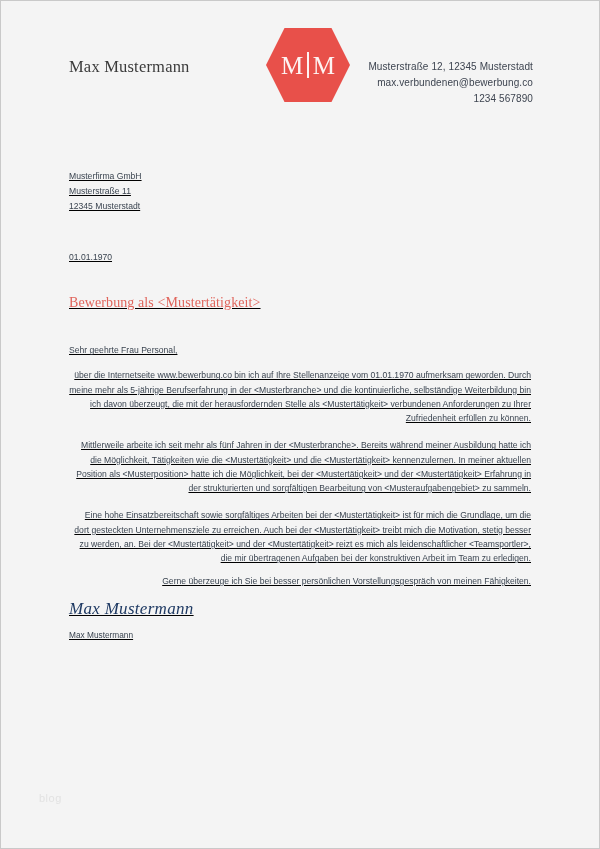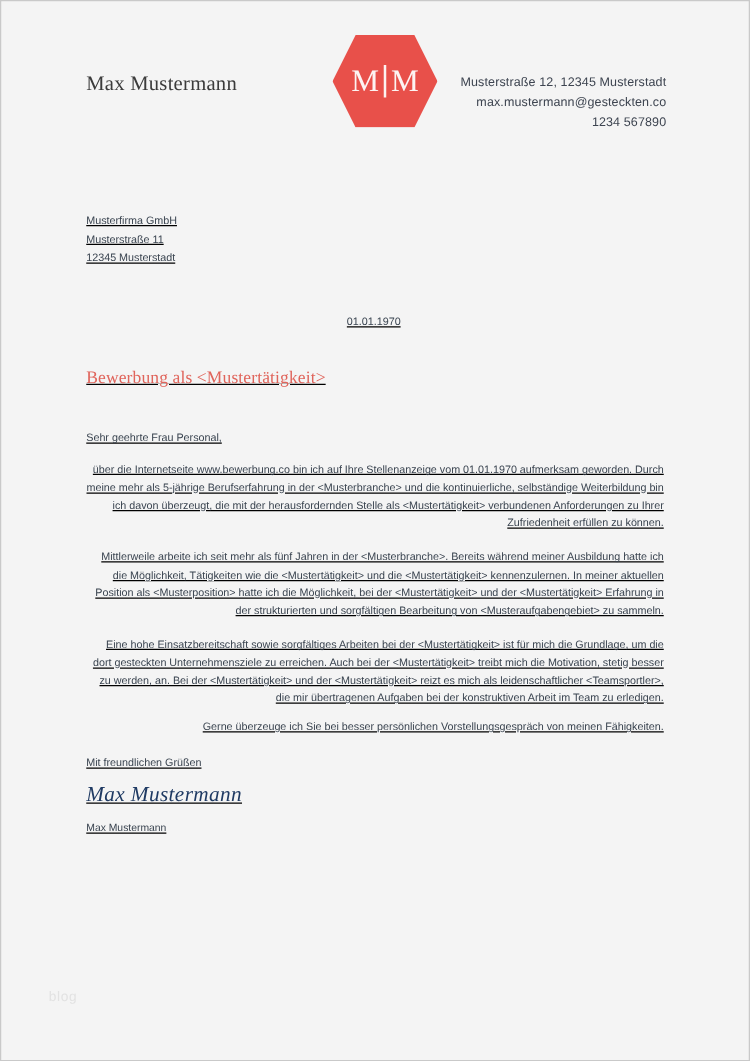--- a/index.html
+++ b/index.html
@@ -100,21 +100,21 @@
   .recipient {
     margin-top: 50px;
     font-size: 8.6px;
     line-height: 1.72;
     color: #3a4450;
   }
   .recipient div { white-space: nowrap; }
 
   .date {
     margin-top: 39px;
-    text-align: center;
+    text-align: left;
     font-size: 8.6px;
     color: #3a4450;
     padding-right: 2px;
   }
 
   .subject {
     margin-top: 33px;
     font-family: "Liberation Serif", serif;
     font-size: 14px;
     color: #e0655c;
@@ -180,21 +180,21 @@
         <span class="monogram">
           <span>M</span>
           <span class="bar"></span>
           <span>M</span>
         </span>
       </div>
     </div>
 
     <div class="contact">
       <div>Musterstraße 12, 12345 Musterstadt</div>
-      <div>max.mustermann@gesteckten.co</div>
+      <div>max.verbundenen@bewerbung.co</div>
       <div>1234 567890</div>
     </div>
 
   </div>
 
   <div class="sheet">
 
     <div class="recipient">
       <div>Musterfirma GmbH</div>
       <div>Musterstraße 11</div>
@@ -209,21 +209,20 @@
 
     <p class="para">über die Internetseite www.bewerbung.co bin ich auf Ihre Stellenanzeige vom 01.01.1970 aufmerksam geworden. Durch meine mehr als 5-jährige Berufserfahrung in der &lt;Musterbranche&gt; und die kontinuierliche, selbständige Weiterbildung bin ich davon überzeugt, die mit der herausfordernden Stelle als &lt;Mustertätigkeit&gt; verbundenen Anforderungen zu Ihrer Zufriedenheit erfüllen zu können.</p>
 
     <p class="para">Mittlerweile arbeite ich seit mehr als fünf Jahren in der &lt;Musterbranche&gt;. Bereits während meiner Ausbildung hatte ich die Möglichkeit, Tätigkeiten wie die &lt;Mustertätigkeit&gt; und die &lt;Mustertätigkeit&gt; kennenzulernen. In meiner aktuellen Position als &lt;Musterposition&gt; hatte ich die Möglichkeit, bei der &lt;Mustertätigkeit&gt; und der &lt;Mustertätigkeit&gt; Erfahrung in der strukturierten und sorgfältigen Bearbeitung von &lt;Musteraufgabengebiet&gt; zu sammeln.</p>
 
     <p class="para">Eine hohe Einsatzbereitschaft sowie sorgfältiges Arbeiten bei der &lt;Mustertätigkeit&gt; ist für mich die Grundlage, um die dort gesteckten Unternehmensziele zu erreichen. Auch bei der &lt;Mustertätigkeit&gt; treibt mich die Motivation, stetig besser zu werden, an. Bei der &lt;Mustertätigkeit&gt; und der &lt;Mustertätigkeit&gt; reizt es mich als leidenschaftlicher &lt;Teamsportler&gt;, die mir übertragenen Aufgaben bei der konstruktiven Arbeit im Team zu erledigen.</p>
 
 
     <p class="para tight">Gerne überzeuge ich Sie bei besser persönlichen Vorstellungsgespräch von meinen Fähigkeiten.</p>
 
-    <div class="closing">Mit freundlichen Grüßen</div>
 
     <div class="signature">Max Mustermann</div>
 
     <div class="signed-name">Max Mustermann</div>
 
   </div>
 
   <div class="watermark">blog</div>
 
 </div>

